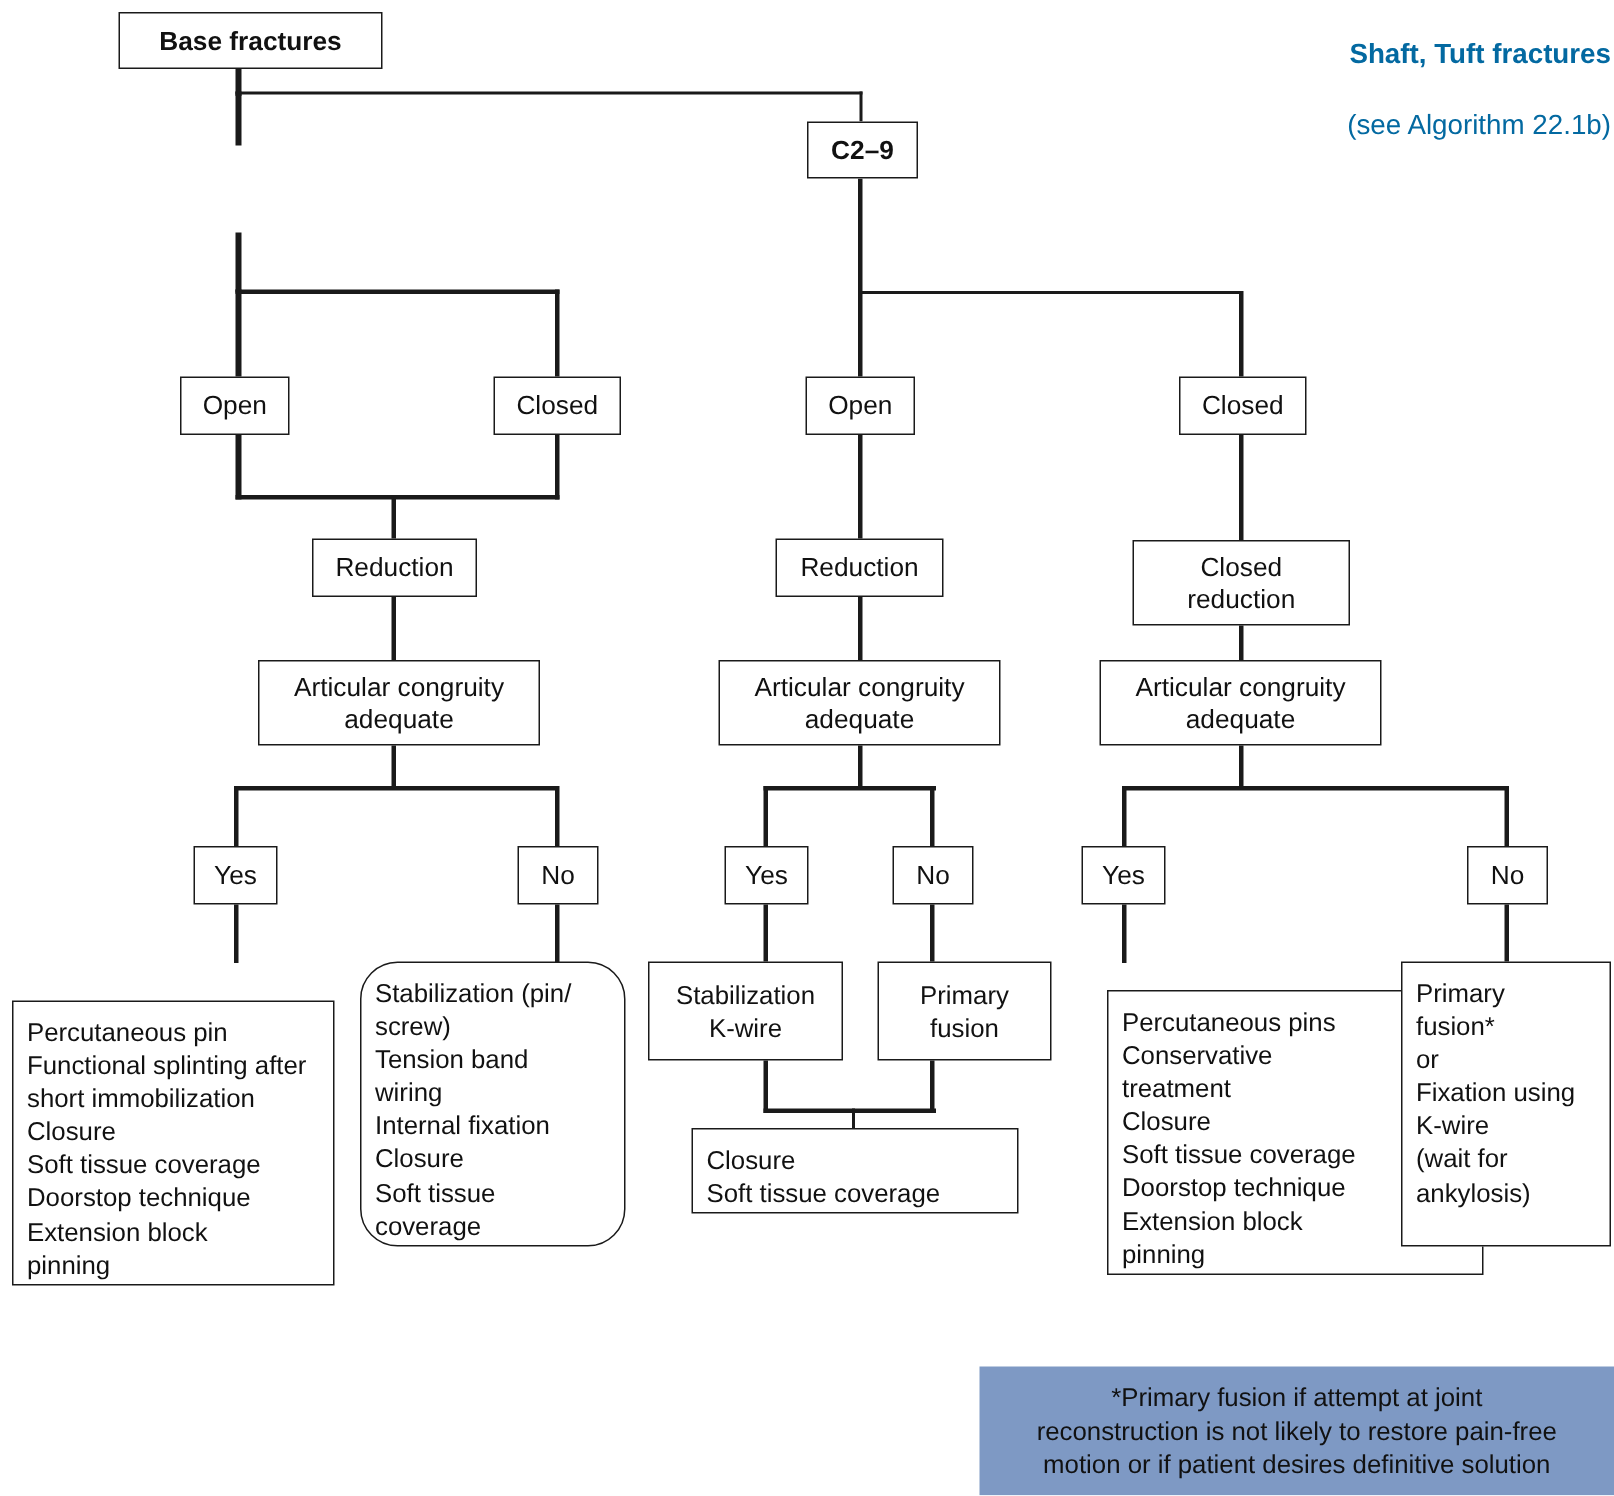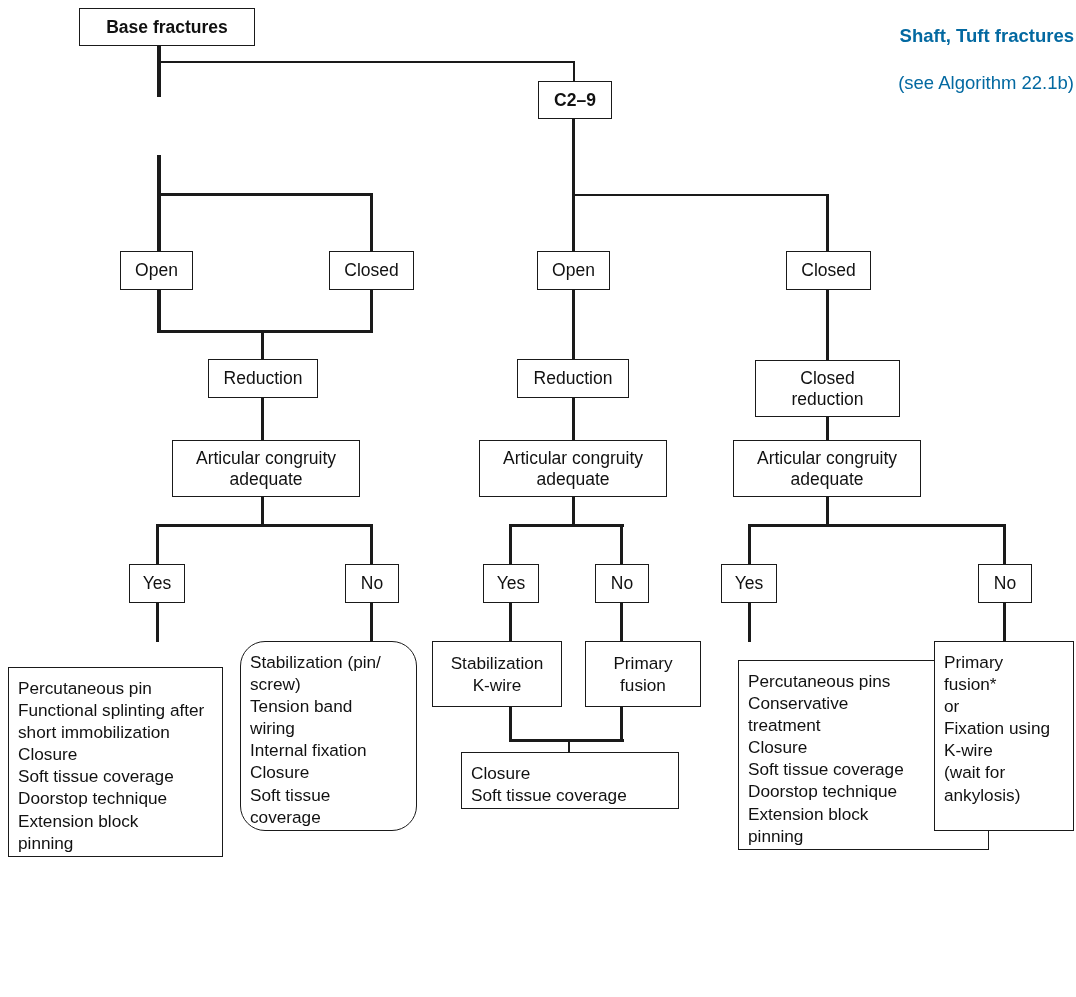--- a/index.html
+++ b/index.html
@@ -250,14 +250,17 @@
     Extension block
         pinning</div>
   <div class="tnode" style="left:934px; top:641px; width:140px; height:190px;">Primary
     fusion*
 or
 Fixation using
     K-wire
     (wait for
     ankylosis)</div>
 
+  <div id="footnote">*Primary fusion if attempt at joint
+reconstruction is not likely to restore pain-free
+motion or if patient desires definitive solution</div>
 
 </div>
 
 </body></html>

